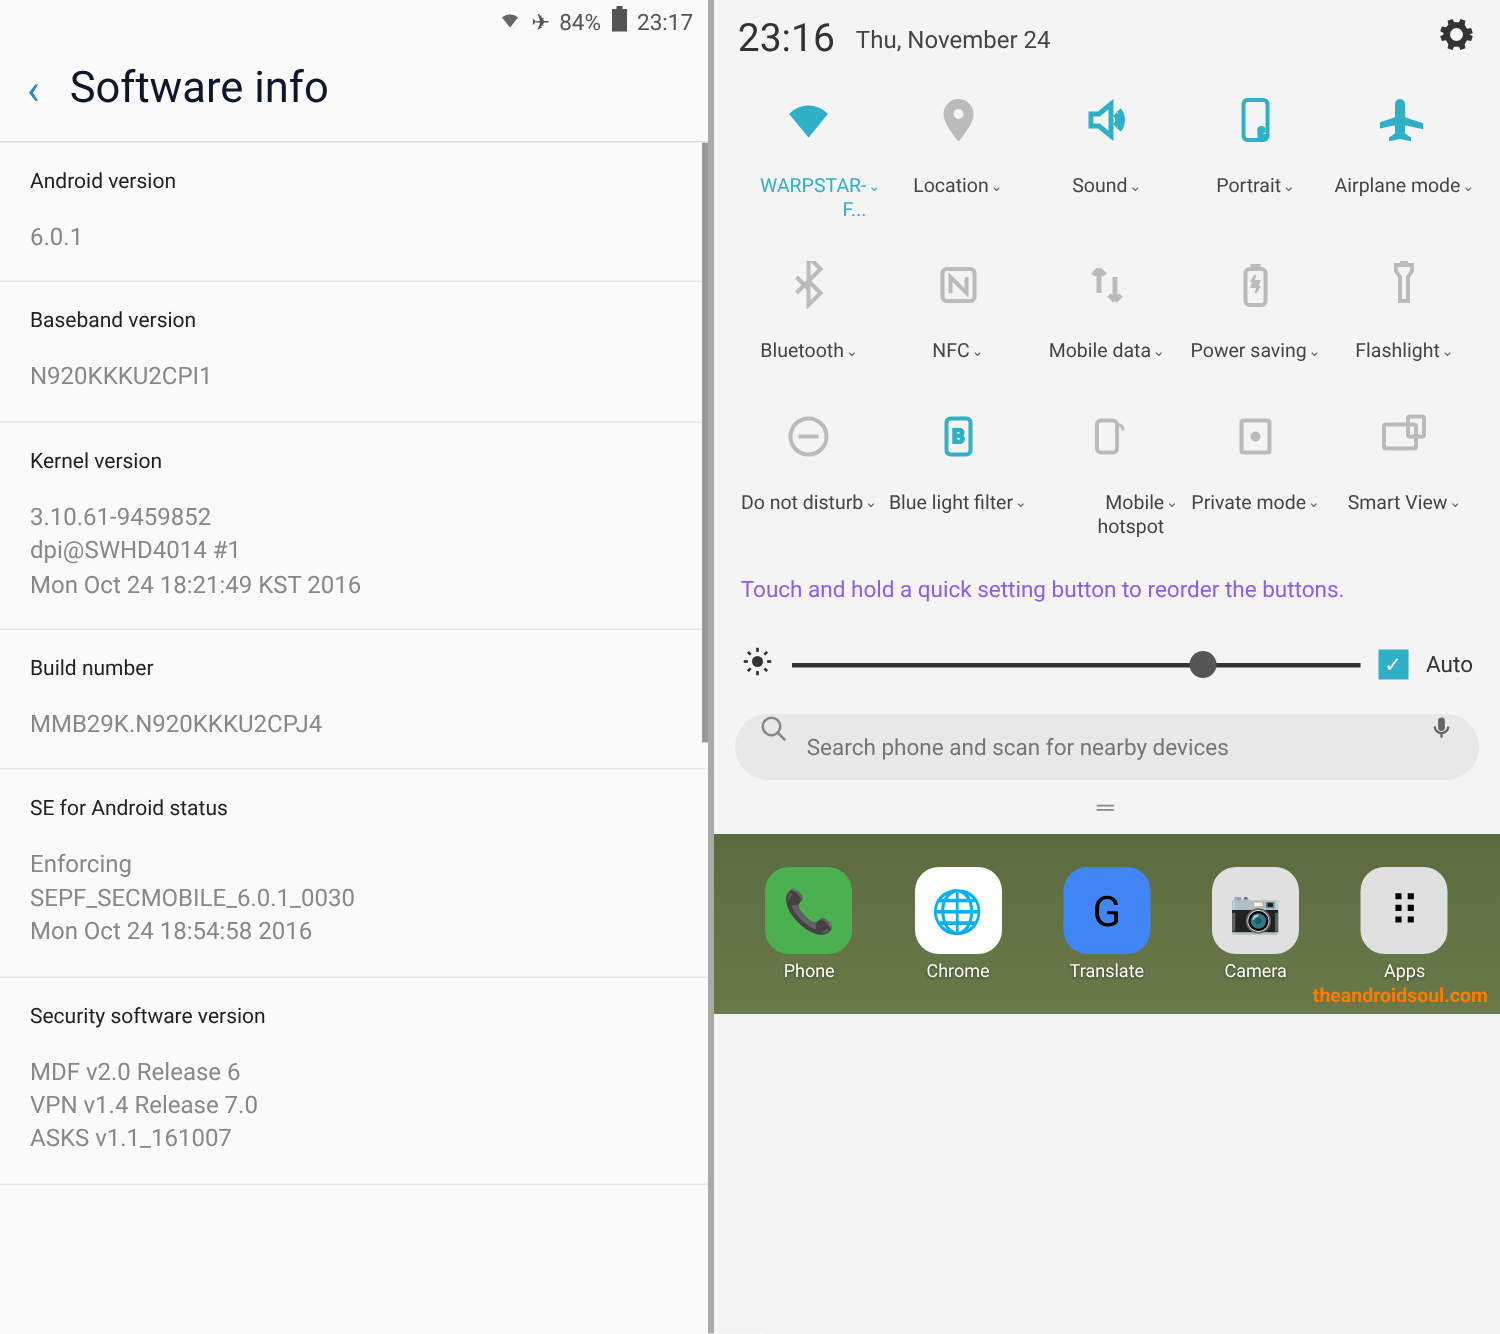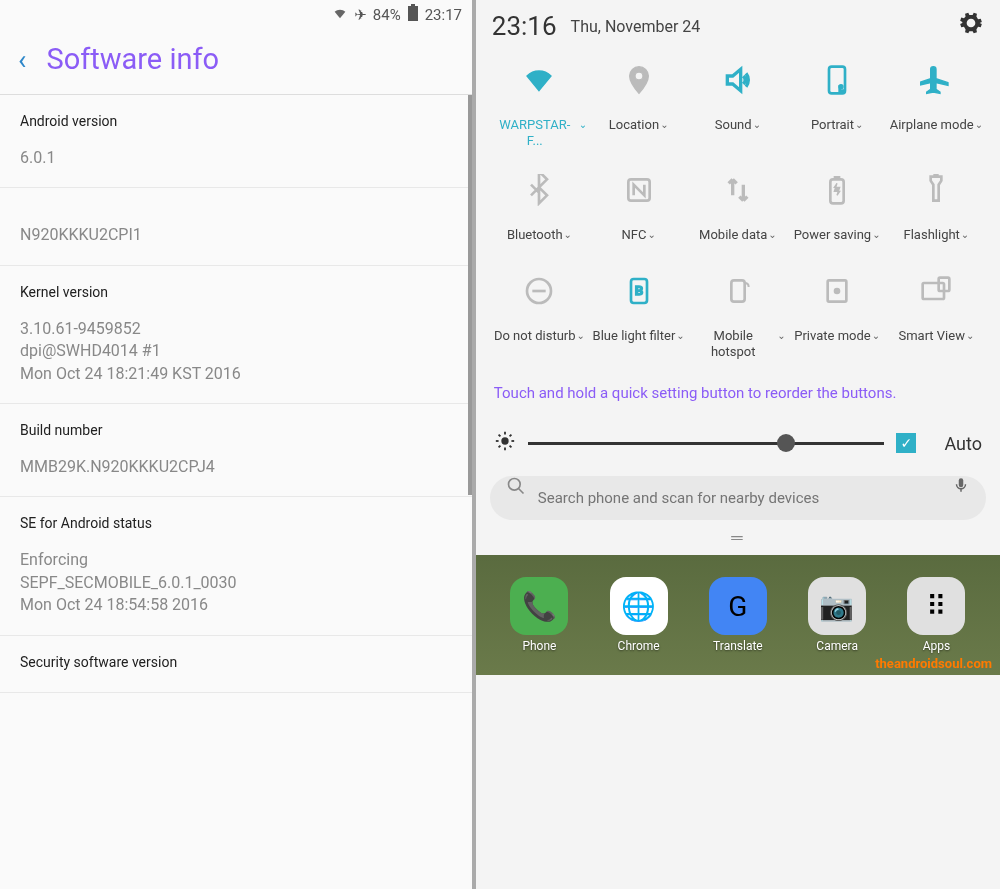--- a/index.html
+++ b/index.html
@@ -6,52 +6,52 @@
 body { width: 1000px; height: 889px; display: flex; background: #fff; overflow: hidden; }
 .pane { height: 889px; }
 .left { width: 498px; background: #fafafa; position: relative; }
 .divider-vert { width: 4px; background: #aaa; }
 .right { width: 553px; background: #f4f4f4; position: relative; }
 
 
 .status-bar { height: 30px; display: flex; justify-content: flex-end; align-items: center; gap: 6px; padding: 0 10px; font-size: 15px; color: #555; }
 .header { display: flex; align-items: center; padding: 12px 18px 18px; }
 .back-arrow { font-size: 28px; color: #2e87c9; margin-right: 20px; }
-.header-title { font-size: 29px; font-weight: 400; color: #8b5cf6; }
+.header-title { font-size: 29px; font-weight: 400; color: #0f172a; }
 .sep { height: 1px; background: #ddd; }
 .info-item { padding: 18px 20px; border-bottom: 1px solid #e8e8e8; }
 .info-label { font-size: 14px; color: #212121; margin-bottom: 4px; }
 .info-value { font-size: 16px; color: #888; line-height: 1.4; margin-top: 18px; }
 .left-scroll { overflow: hidden; height: 790px; position: relative; }
 .left-scrollbar { position: absolute; right: 0; top: 0; width: 4px; height: 400px; background: #999; }
 
 
 .qs-header { display: flex; align-items: center; padding: 10px 16px; }
 .qs-time { font-size: 26px; color: #333; }
 .qs-date { font-size: 16px; color: #444; margin-left: 14px; }
 .qs-gear { margin-left: auto; font-size: 24px; color: #333; }
 
 .qs-grid { padding: 0 14px; }
 .qs-row { display: flex; }
 .qs-tile { flex: 1; display: flex; flex-direction: column; align-items: center; }
 .qs-tile-icon { height: 56px; display: flex; align-items: center; justify-content: center; width: 100%; }
 .qs-tile-icon svg { width: 32px; height: 32px; }
 .qs-row-line { height: 1px; background: #ddd; margin: 0 0 4px; }
-.qs-tile-label { font-size: 13px; color: #444; text-align: center; line-height: 1.2; padding: 4px 2px 14px; min-height: 40px; display: flex; align-items: flex-start; justify-content: center; gap: 1px; }
+.qs-tile-label { font-size: 13px; color: #444; text-align: right; line-height: 1.2; padding: 4px 2px 14px; min-height: 40px; display: flex; align-items: flex-start; justify-content: center; gap: 1px; }
 .qs-tile-label.active { color: #2fb0c7; }
 .chev { font-size: 10px; color: #666; margin-top: 2px; }
 .active .chev { color: #2fb0c7; }
 
 .qs-hint { font-size: 15px; color: #8b5cf6; padding: 10px 18px 18px; line-height: 1.4; }
 
 .brightness { display: flex; align-items: center; padding: 8px 18px 20px; gap: 12px; }
 .slider-track { flex: 1; height: 3px; background: #333; position: relative; }
 .slider-thumb { position: absolute; width: 18px; height: 18px; background: #555; border-radius: 50%; top: -8px; left: 70%; }
 .checkbox { width: 20px; height: 20px; background: #2fb0c7; display: flex; align-items: center; justify-content: center; color: #fff; font-size: 14px; }
-.auto-label { font-size: 18px; color: #333; margin-left: 16px; }
+.auto-label { font-size: 15px; color: #333; }
 
 .search-bar { margin: 0 14px; background: #e8e8e8; border-radius: 24px; height: 44px; display: flex; padding: 0 16px; gap: 12px; }
 .search-bar input { flex: 1; border: none; background: transparent; font-size: 15px; color: #888; outline: none; }
 
 .drag-handle { display: flex; justify-content: center; padding: 8px 0; color: #888; font-size: 16px; letter-spacing: 2px; }
 
 .home-row { height: 120px; background: linear-gradient(to bottom, #5a6b3f, #6a7a4a); display: flex; justify-content: space-around; align-items: center; padding: 10px 14px; position: relative; }
 .home-app { display: flex; flex-direction: column; align-items: center; gap: 4px; }
 .home-icon { width: 58px; height: 58px; border-radius: 16px; display: flex; align-items: center; justify-content: center; font-size: 28px; }
 .home-label { font-size: 12px; color: #fff; text-shadow: 0 1px 2px rgba(0,0,0,0.5); }
@@ -86,40 +86,44 @@
   </div>
   <div class="sep"></div>
   <div class="left-scroll">
     <div class="left-scrollbar"></div>
     <div id="info-items">
         <div class="info-item">
           <div class="info-label">Android version</div>
           <div class="info-value" style="white-space: pre-line;">6.0.1</div>
         </div>
         <div class="info-item">
+          <div class="info-label">Baseband version</div>
           <div class="info-value" style="white-space: pre-line;">N920KKKU2CPI1</div>
         </div>
         <div class="info-item">
           <div class="info-label">Kernel version</div>
           <div class="info-value" style="white-space: pre-line;">3.10.61-9459852
 dpi@SWHD4014 #1
 Mon Oct 24 18:21:49 KST 2016</div>
         </div>
         <div class="info-item">
           <div class="info-label">Build number</div>
           <div class="info-value" style="white-space: pre-line;">MMB29K.N920KKKU2CPJ4</div>
         </div>
         <div class="info-item">
           <div class="info-label">SE for Android status</div>
           <div class="info-value" style="white-space: pre-line;">Enforcing
 SEPF_SECMOBILE_6.0.1_0030
 Mon Oct 24 18:54:58 2016</div>
         </div>
         <div class="info-item">
           <div class="info-label">Security software version</div>
+          <div class="info-value" style="white-space: pre-line;">MDF v2.0 Release 6
+VPN v1.4 Release 7.0
+ASKS v1.1_161007</div>
         </div>
       </div>
   </div>
 </div>
 
 <div class="divider-vert"></div>
 
 <div class="pane right">
   <div class="qs-header">
     <span class="qs-time">23:16</span>

